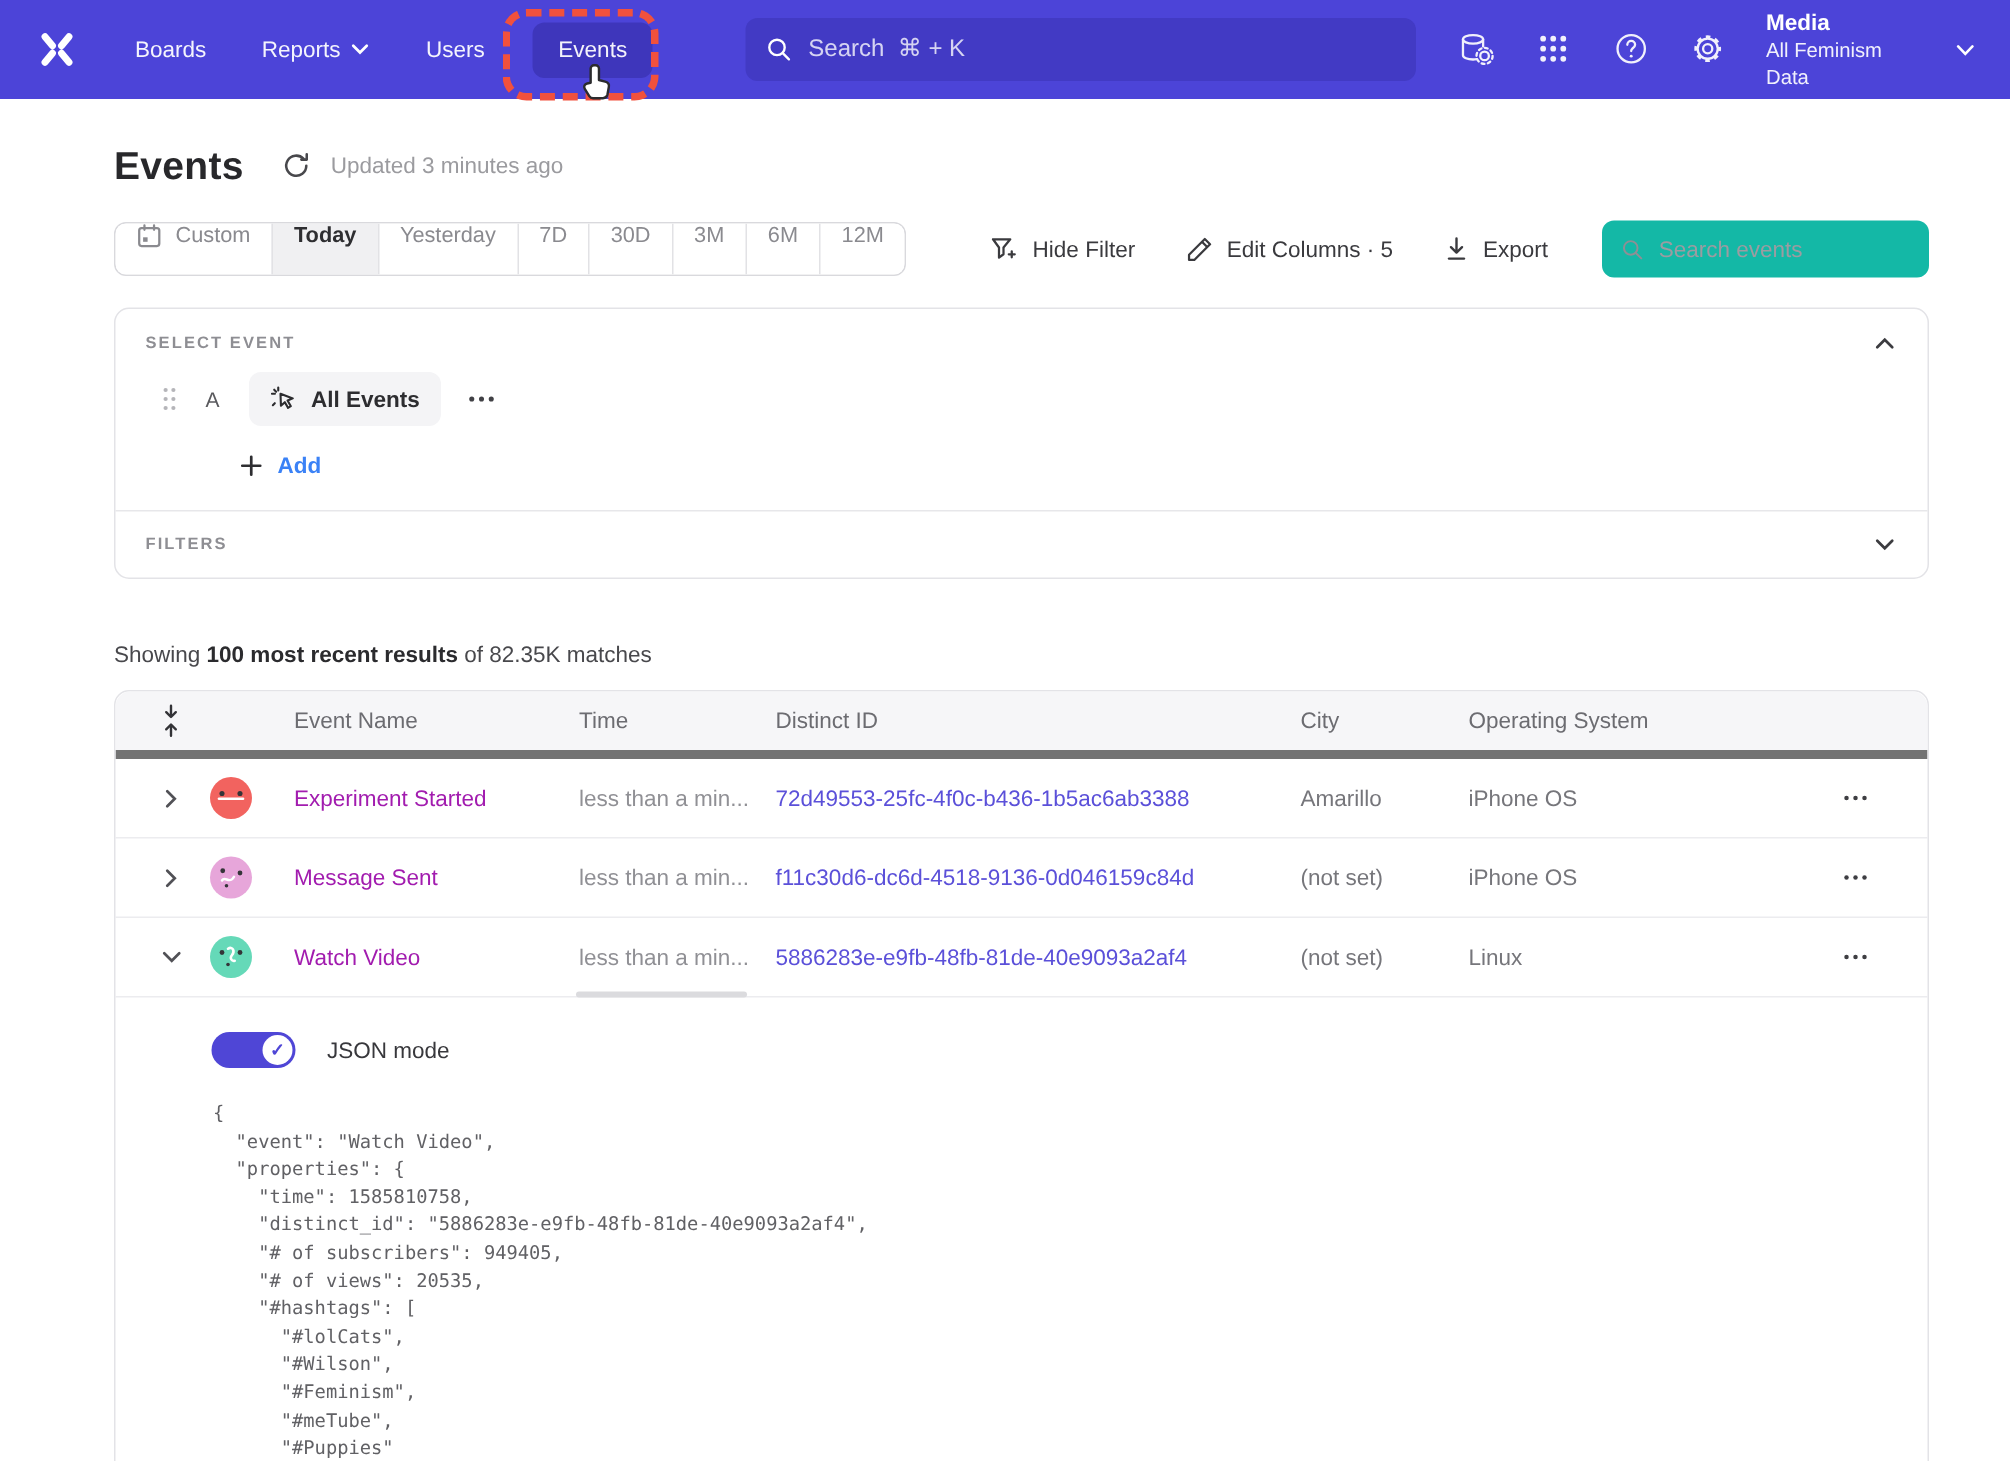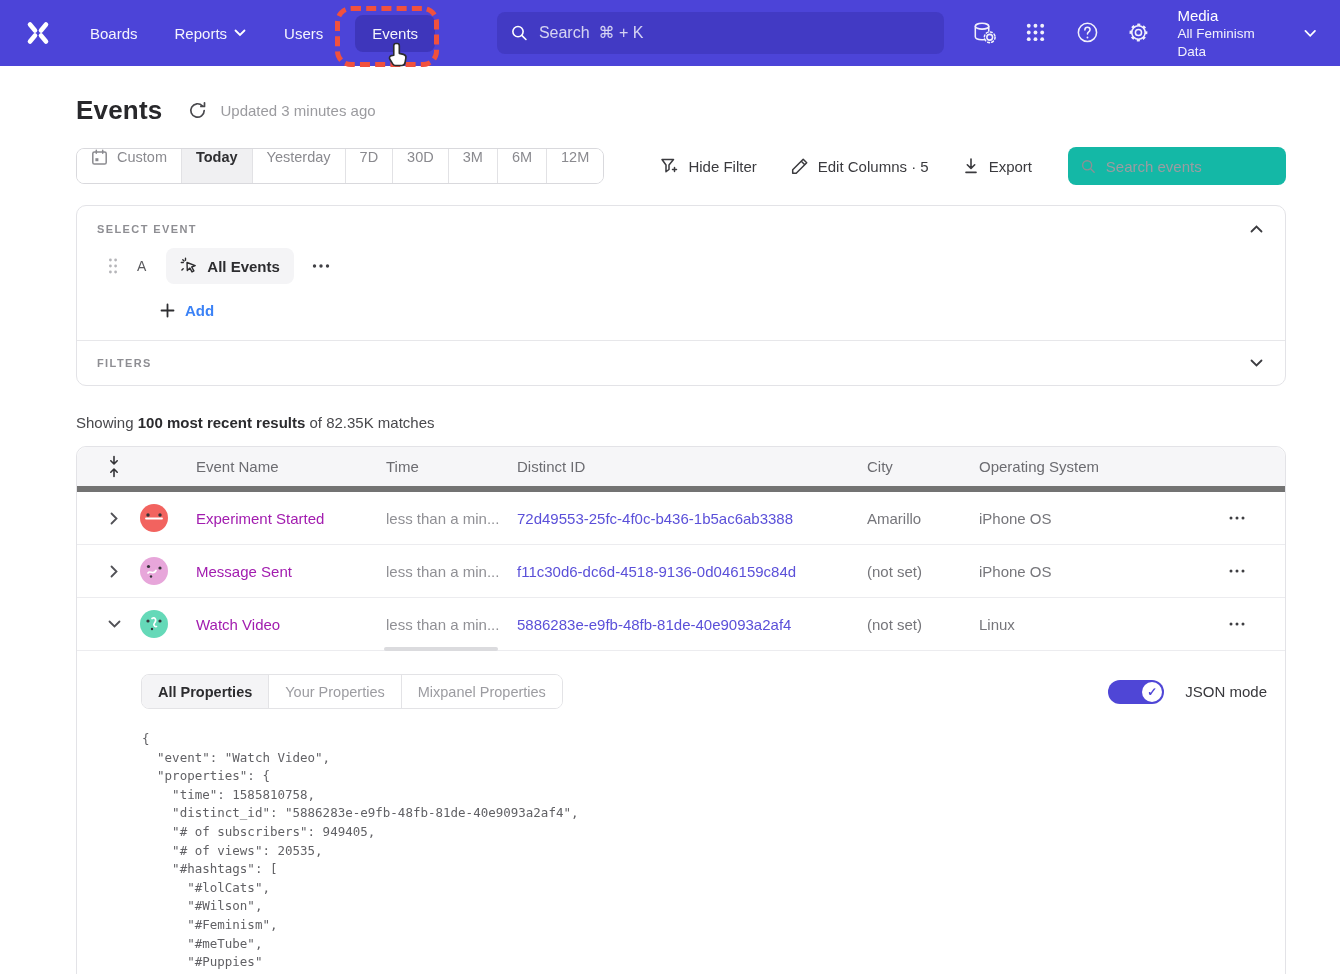--- a/index.html
+++ b/index.html
@@ -19,21 +19,21 @@
   .nav-item.users { margin-right:32px; }
   .nav-item.active { background:#3e36bb; border-radius:8px; padding:10px 17px; }
   .nav-search { margin-left:62px; width:458px; height:42px; background:#423ac4; border-radius:8px;
     display:flex; align-items:center; padding:0 14px; gap:11px; }
   .nav-search input { background:transparent; border:none; outline:none; color:#fff; font-size:16px;
     width:100%; font-family:inherit; }
   .nav-search input::placeholder { color:rgba(255,255,255,.78); opacity:1; }
   .nav-right { margin-left:auto; display:flex; align-items:center; }
   .nav-icon { width:26px; height:26px; margin-left:27px; opacity:.92; cursor:pointer; }
   .project { display:flex; align-items:center; margin-left:26px; cursor:pointer; }
-  .project-name { font-size:15px; font-weight:400; line-height:19px; }
+  .project-name { font-size:15px; font-weight:700; line-height:19px; }
   .project-sub { font-size:13.5px; line-height:18px; color:rgba(255,255,255,.92); }
   .project-chevron { margin-left:22px; }
 
   
   .annotation { position:absolute; left:335px; top:6px; width:104px; height:61px;
     border:5px dashed #f1513d; border-radius:16px; pointer-events:none; z-index:5; }
   .cursor-hand { position:absolute; left:386px; top:41px; z-index:6; pointer-events:none; }
 
   
   .main { width:1210px; margin:0 0 0 76px; }
@@ -68,21 +68,21 @@
   .drag-handle { margin-left:11px; cursor:grab; }
   .step-letter { font-size:14px; color:#5a5a5e; margin:0 20px 0 19px; }
   .event-chip { display:flex; align-items:center; gap:9px; background:#f4f4f6; border:none; border-radius:8px;
     height:36px; padding:0 14px; font-size:15px; font-weight:700; color:#2d2d30; cursor:pointer; font-family:Liberation Sans, sans-serif; }
   .more-btn { background:none; border:none; cursor:pointer; margin-left:14px; padding:4px; }
   .add-btn { display:flex; align-items:center; gap:10px; background:none; border:none; cursor:pointer;
     margin:18px 0 0 63px; font-size:15px; font-weight:700; color:#3b82f6; font-family:inherit; }
   .filters-row { border-top:1px solid #e7e7ea; height:45px; display:flex; align-items:center;
     justify-content:space-between; padding:0 20px; }
 
-  .summary { margin-top:28px; font-size:15px; color:#48484c; }
+  .summary { margin-top:42px; font-size:15px; color:#48484c; }
   .summary b { color:#2b2b2e; }
 
   
   .table-card { margin-top:15px; border:1px solid #e3e3e7; border-radius:10px 10px 0 0; background:#fff;
     position:relative; }
   .t-grid { display:grid; grid-template-columns:50px 57px 190px 131px 350px 112px 208px 1fr;
     align-items:center; padding-left:12px; }
   .t-head { height:45px; background:#f6f6f8; border-radius:10px 10px 0 0; border-bottom:6px solid #737373;
     font-size:15px; color:#6c6c71; }
   .t-row { height:53px; border-bottom:1px solid #ececef; }
@@ -409,25 +409,20 @@
             <circle cx="8" cy="2" r="1.5"></circle>
             <circle cx="14" cy="2" r="1.5"></circle>
           </svg>
       </button>
     </div>
 
     <div class="scroll-thumb"></div>
 
     <div class="detail">
       <div class="detail-top">
-        <div class="tabs">
-          <button class="tab active">All Properties</button>
-          <button class="tab">Your Properties</button>
-          <button class="tab">Mixpanel Properties</button>
-        </div>
         <div class="toggle-group">
           <button class="toggle">
             <span class="toggle-knob">✓</span>
           </button>
           <span class="toggle-label">JSON mode</span>
         </div>
       </div>
       <pre class="json-pre">{
   "event": "Watch Video",
   "properties": {

